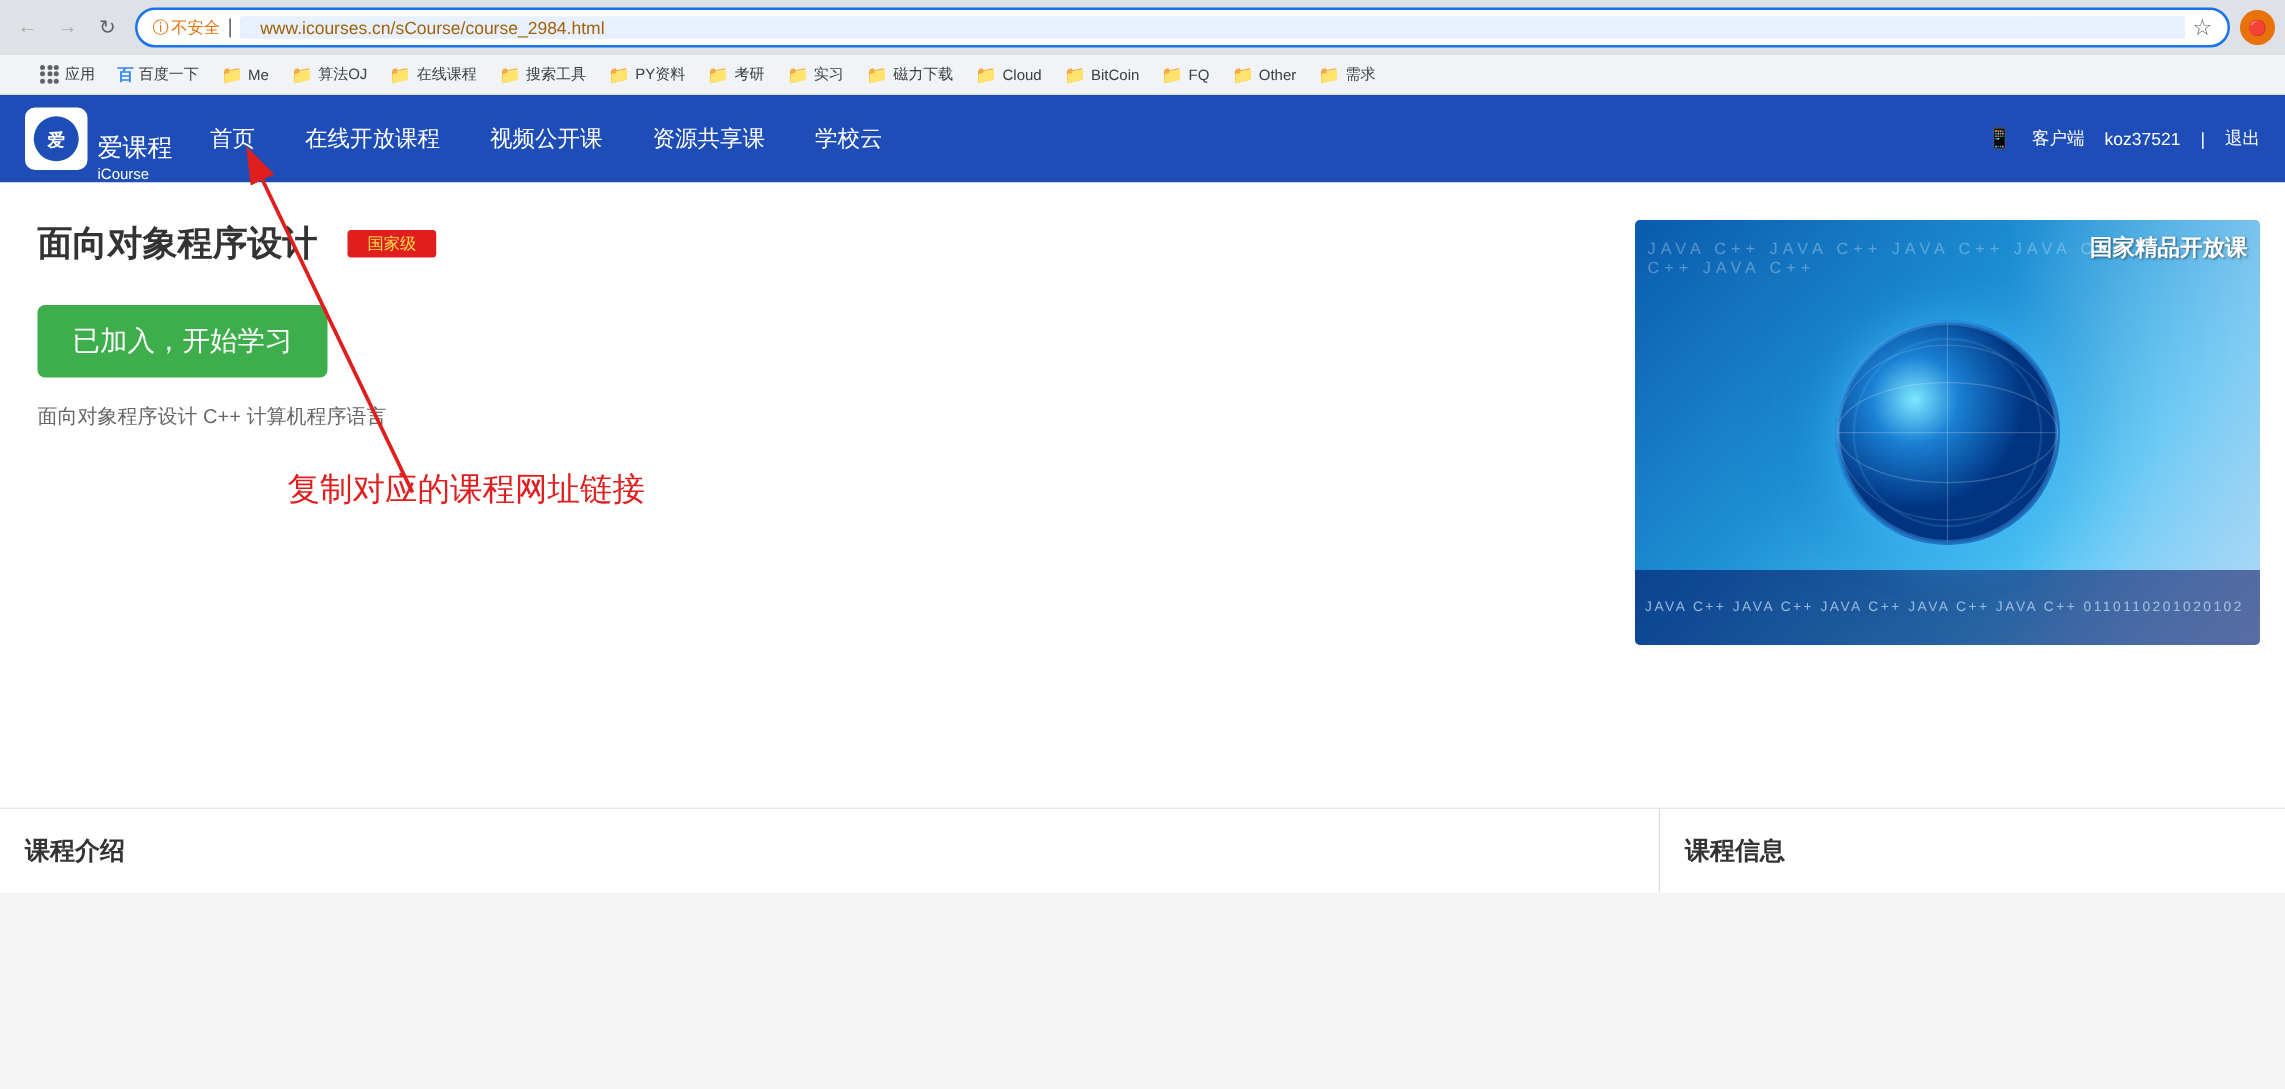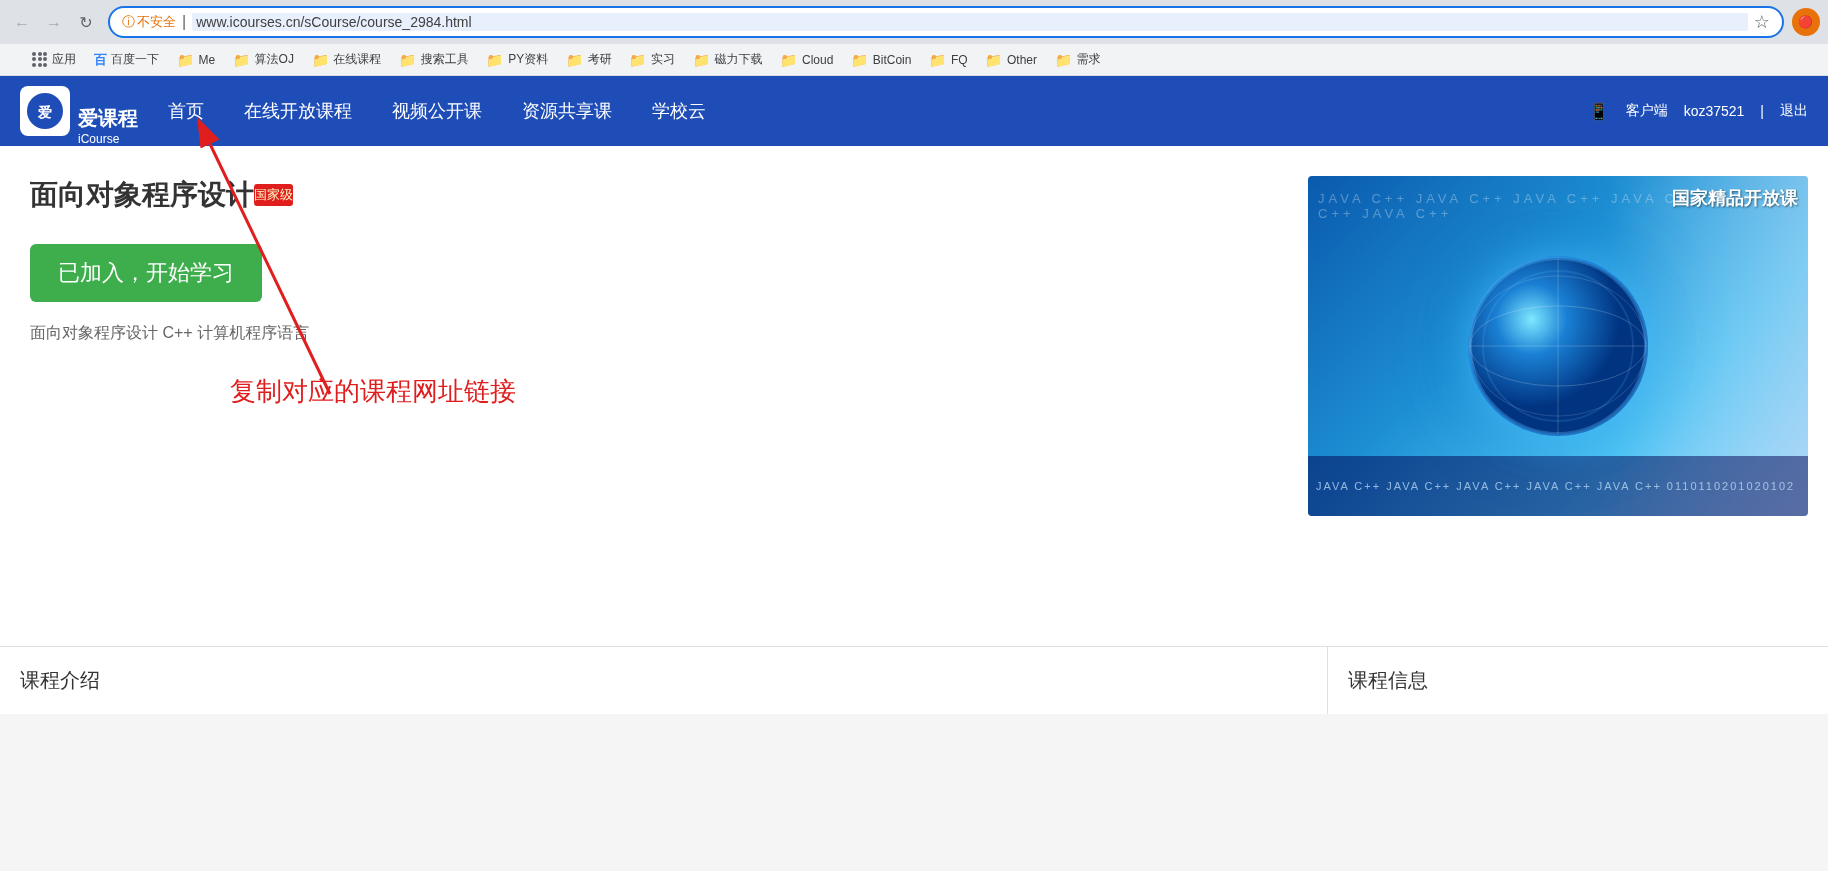--- a/index.html
+++ b/index.html
@@ -47,23 +47,23 @@
       color: #e8710a;
       font-size: 13px;
       white-space: nowrap;
       display: flex;
       align-items: center;
       gap: 2px;
     }
     .address-text {
       flex: 1;
       font-size: 14px;
-      color: #404040;
+      color: #a16207;
       background: #e8f0fe;
-      padding: 1px 4px;
+      padding: 1px 16px;
       border-radius: 2px;
     }
     .star-icon {
       color: #5f6368;
       font-size: 18px;
       cursor: pointer;
     }
     .browser-right-icons {
       display: flex;
       align-items: center;
@@ -151,21 +151,21 @@
       justify-content: center;
       color: #1e4db7;
       font-weight: bold;
       font-size: 18px;
     }
     .logo-text {
       display: flex;
       flex-direction: column;
       color: white;
     }
-    .logo-cn { font-size: 20px; font-weight: bold; margin-top: 28px; }
+    .logo-cn { font-size: 20px; font-weight: normal; margin-top: 28px; }
     .logo-en { font-size: 12px; }
     .nav-links {
       display: flex;
       gap: 40px;
       flex: 1;
       font-size: 18px;
       color: white;
     }
     .nav-link {
       cursor: pointer;
@@ -199,24 +199,25 @@
       gap: 0;
       margin-bottom: 30px;
     }
     .course-title {
       font-size: 28px;
       color: #333;
       font-weight: bold;
     }
     .course-badge {
       background: #e01e1e;
-      color: #fef9c3;
+      color: #fde047;
       font-size: 13px;
-      padding: 2px 0;
+      padding: 2px 16px;
       border-radius: 3px;
+      margin-left: 24px;
     }
     .start-btn {
       background: #3dae4b;
       color: white;
       border: none;
       border-radius: 6px;
       padding: 14px 28px;
       font-size: 22px;
       cursor: pointer;
       margin-bottom: 21px;
@@ -329,21 +330,21 @@
       padding: 20px;
       border-right: 1px solid #e0e0e0;
     }
     .section-info {
       width: 500px;
       padding: 20px;
     }
     .section-title {
       font-size: 20px;
       color: #333;
-      font-weight: normal;
+      font-weight: bold;
     }
 
     
     .keyboard-bg {
       position: absolute;
       right: 0;
       top: 0;
       width: 200px;
       height: 100%;
       background: linear-gradient(to left, rgba(180,210,240,0.5), transparent);

